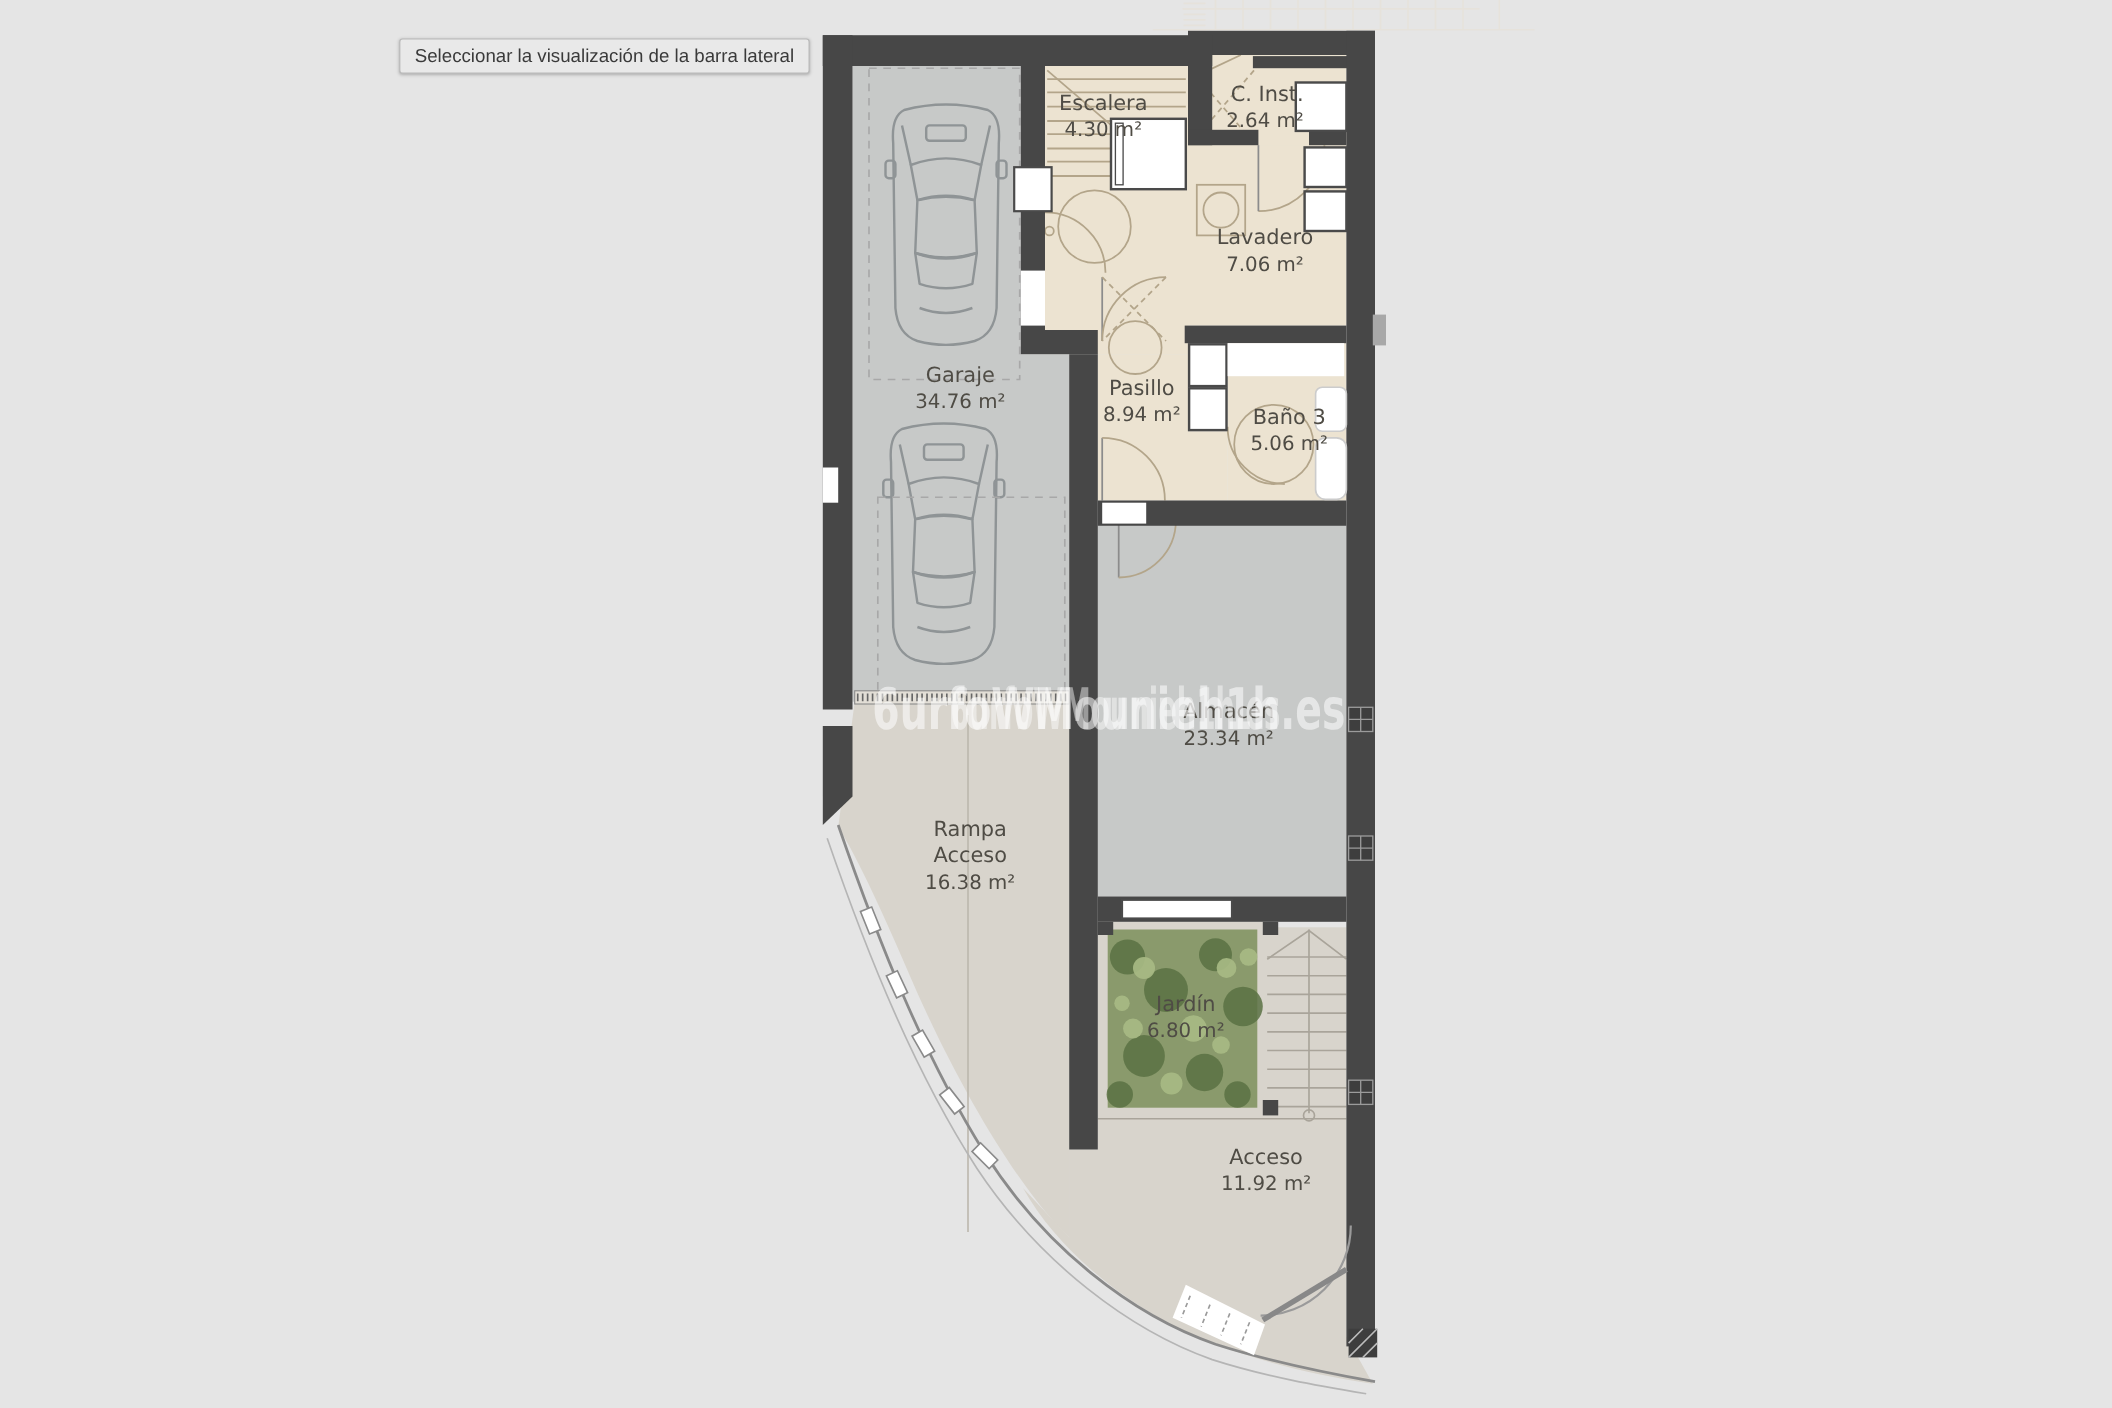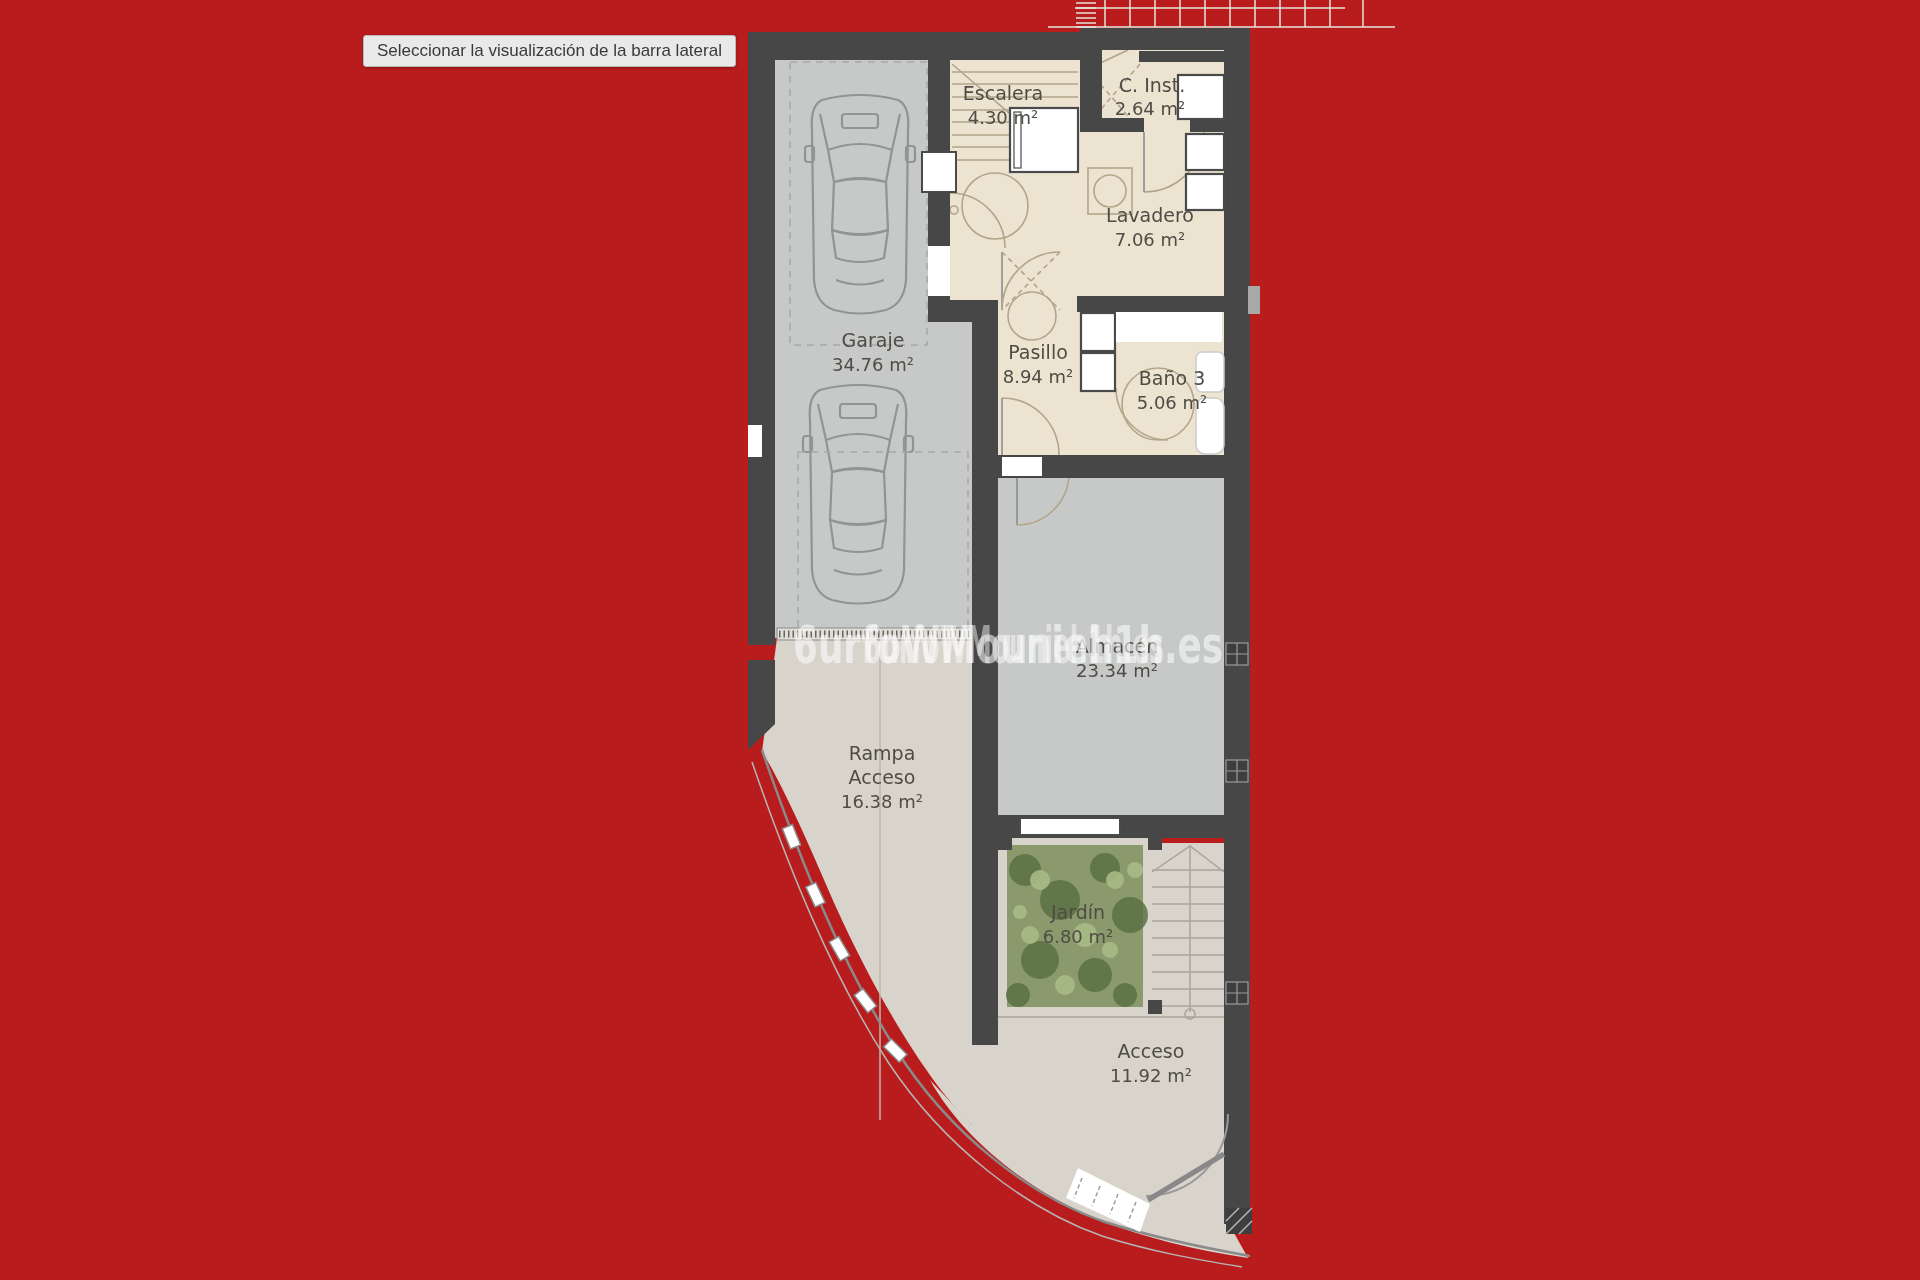--- a/index.html
+++ b/index.html
@@ -1,17 +1,17 @@
 <!DOCTYPE html>
 <html><head>
 <meta charset="utf-8">
 <style>
   html,body{margin:0;padding:0;width:1920px;height:1280px;overflow:hidden;background:#ffffff;
             font-family:"Liberation Sans", sans-serif;}
-  #stage{position:relative;width:1920px;height:1280px;background:#b91c1c;}
+  #stage{position:relative;width:1920px;height:1280px;background:#e5e5e5;}
   #plan-svg{position:absolute;left:0;top:0;}
   .tooltip{
     position:absolute;left:363px;top:35px;height:30px;display:flex;align-items:center;
     padding:0 13px;background:#e9e9e9;border:1px solid #b9b9b9;border-radius:3px;
     font-size:17px;color:#3a3a3a;box-shadow:0 1px 3px rgba(0,0,0,.25);white-space:nowrap;z-index:5;
   }
   text{font-family:"DejaVu Sans", sans-serif;}
   .room-name{font-size:19px;}
   .room-area{font-size:18px;}
   .wm{font-size:52px;font-weight:bold;}

